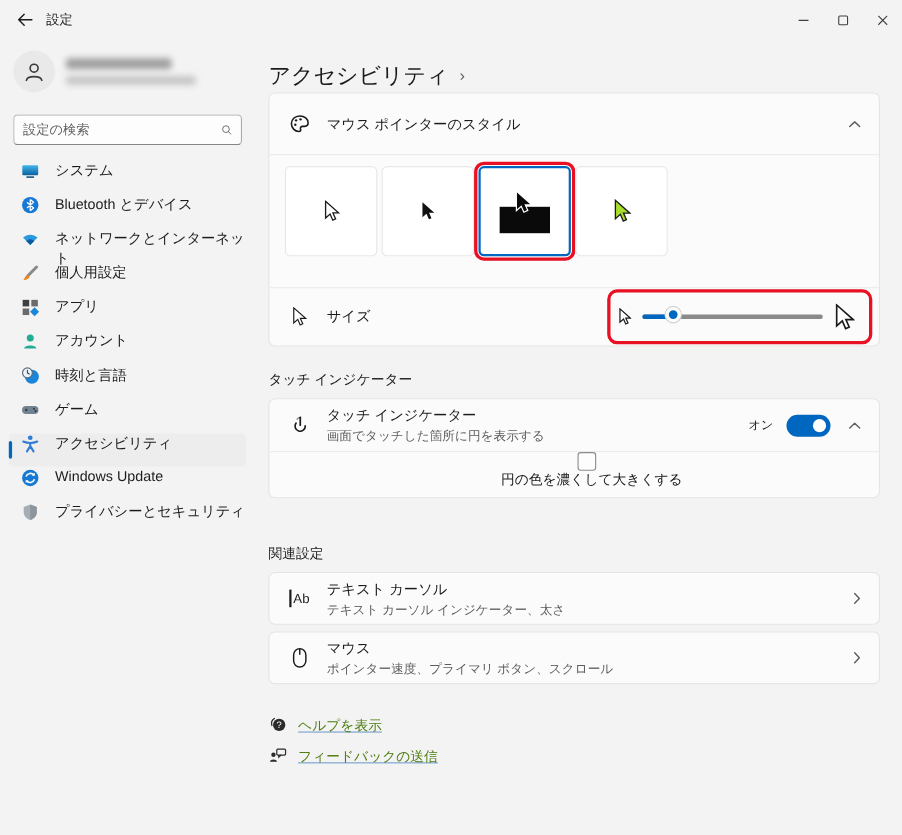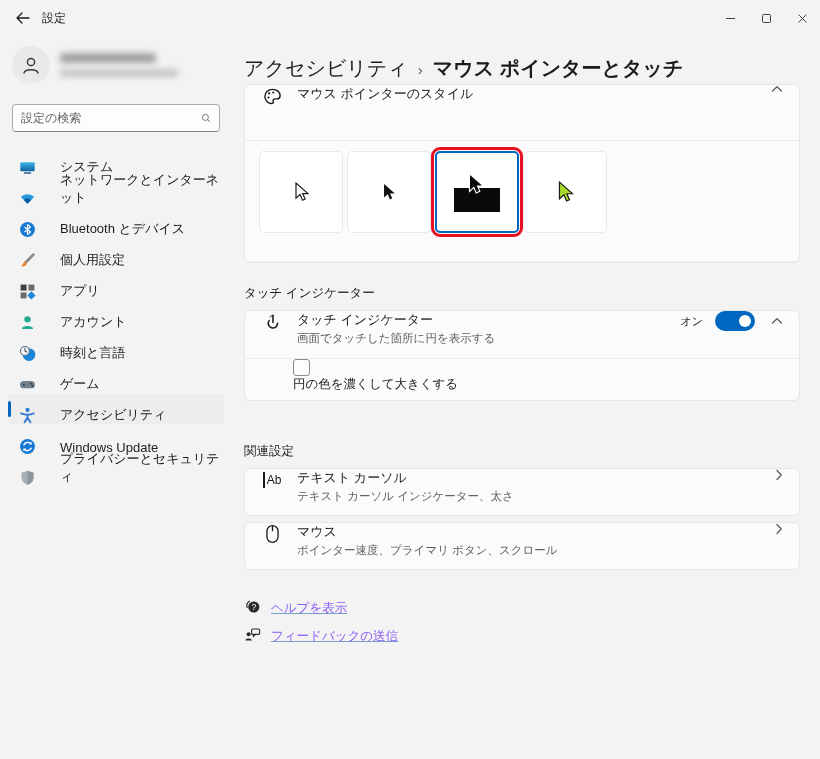--- a/index.html
+++ b/index.html
@@ -23,33 +23,33 @@
   
   .profile { display:flex; align-items:center; gap:10px; padding:6px 4px 10px 4px; }
   .avatar { width:38px; height:38px; border-radius:50%; background:#e9e9e9; display:flex; align-items:center; justify-content:center; }
   .blur-lines { display:flex; flex-direction:column; gap:6px; }
   .blur-name { width:96px; height:10px; border-radius:3px; background:#9f9f9f; filter:blur(3px); }
   .blur-email { width:118px; height:8px; border-radius:3px; background:#c4c4c4; filter:blur(3px); }
   .searchbox { margin:10px 4px 14px 4px; height:28px; background:#fdfdfd; border:1px solid #ababab; border-bottom-color:#868686; border-radius:4px; display:flex; align-items:center; padding:0 8px;gap:25px; }
   .searchbox input { border:none; outline:none; background:transparent; flex:1; font-size:12px; font-family:inherit; color:#1b1b1b; }
   .searchbox input::placeholder { color:#616161; }
   .nav { display:flex; flex-direction:column; }
-  .nav-item { height:30px; margin-bottom:1px; display:flex; align-items:flex-end; border-radius:4px; position:relative; padding-left:10px; gap:24px; }
+  .nav-item { height:30px; margin-bottom:1px; display:flex; align-items:flex-start; border-radius:4px; position:relative; padding-left:10px; gap:14px; }
   .nav-item .lbl { font-size:13px; }
   .nav-item.selected { background:#ededed; }
   .nav-item.selected::before { content:""; position:absolute; left:0; top:7px; width:3px; height:16px; border-radius:2px; background:#0067c0; }
   .nav-ico { width:18px; height:18px; flex:none; display:flex; align-items:center; justify-content:center; }
   
   .breadcrumb { display:flex; align-items:center; gap:10px; font-size:20px; margin:8px 0 0 0; height:32px; }
   .crumb-parent { font-weight:400; }
   .crumb-sep { font-size:15px; color:#5d5d5d; padding-top:2px; }
   .crumb-current { font-weight:600; }
   .section-label { font-size:12.5px; margin-top:16px; margin-bottom:8px; }
   .card { background:#fbfbfb; border:1px solid #e5e5e5; border-radius:6px; width:556px; }
-  .row { display:flex; align-items:flex-start; padding:0 16px; }
+  .row { display:flex; align-items:center; padding:0 16px; }
   .divider { height:1px; background:#ececec; }
   .card-ico { width:22px; height:22px; margin-right:14px; flex:none; display:flex; align-items:center; justify-content:center; }
   .card-title { font-size:13px; }
   .card-sub { font-size:11.5px; color:#5d5d5d; margin-top:2px; }
   .chev { margin-left:auto; color:#5d5d5d; display:flex; align-items:center; }
   
   .exp-header { height:55px; }
   .tiles-row { padding:10px 14px 28px 14px; display:flex; gap:4px; }
   .tile { width:84px; height:82px; background:#ffffff; border:1px solid #e8e8e8; border-radius:5px; display:flex; align-items:center; justify-content:center; position:relative; }
   .tile.selected { border:2px solid #0067c0; }
@@ -70,21 +70,21 @@
   
   .check-row { height:41px; padding-left:48px;flex-direction:column; }
   .checkbox { width:17px; height:17px; border:1px solid #8b8b8b; border-radius:3px; background:#fdfdfd; margin-right:10px; flex:none; }
   .check-label { font-size:12.5px; }
   
   .rel-card { margin-bottom:6px; }
   .rel-row { height:46px; }
   
   .help-block { margin-top:28px; display:flex; flex-direction:column; gap:8px; }
   .help-row { display:flex; align-items:center; gap:10px; height:20px; }
-  .help-link { color:#8b5cf6; font-size:12.5px; text-decoration:underline; text-decoration-color:rgba(15,92,173,.55); }
+  .help-link { color:#4d7c0f; font-size:12.5px; text-decoration:underline; text-decoration-color:rgba(15,92,173,.55); }
   .ab-glyph { font-size:12px; font-weight:400; display:flex; align-items:center; }
   .ab-glyph .ibeam { display:inline-block; width:2.5px; height:16px; background:#1b1b1b; margin-right:1.5px; }
 </style>
 </head>
 <body>
 
 <svg width="0" height="0" style="position:absolute">
   <defs>
     <linearGradient id="gScreen" x1="0" y1="0" x2="0" y2="1">
       <stop offset="0" stop-color="#43b7ec"></stop>
@@ -152,35 +152,35 @@
               <rect x="1.2" y="3" width="13.6" height="8.6" rx="1" fill="url(#gScreen)"></rect>
               <rect x="4.6" y="12.4" width="6.8" height="1.5" rx="0.5" fill="#25618f"></rect>
             </svg>
           </span>
         <span class="lbl">システム</span>
       </div>
 
       <div class="nav-item">
         <span class="nav-ico">
             <svg width="17" height="17" viewBox="0 0 16 16">
+              <circle cx="8" cy="8" r="7" fill="#1779d4"></circle>
+              <path d="M8 3.2 V12.8 M8 3.2 L10.8 5.6 L5.2 10.4 M8 12.8 L10.8 10.4 L5.2 5.6" stroke="#fff" stroke-width="1.1" fill="none" stroke-linejoin="round"></path>
+            </svg>
+          </span>
+        <span class="lbl">Bluetooth とデバイス</span>
+      </div>
+
+      <div class="nav-item">
+        <span class="nav-ico">
+            <svg width="17" height="17" viewBox="0 0 16 16">
               <path d="M1.8 6.6 C5.2 3.2 10.8 3.2 14.2 6.6 L8 13 Z" fill="#2a9ae0"></path>
               <path d="M4.6 9.4 C6.6 7.6 9.4 7.6 11.4 9.4 L8 13 Z" fill="#0c5a9e"></path>
             </svg>
           </span>
         <span class="lbl">ネットワークとインターネット</span>
-      </div>
-
-      <div class="nav-item">
-        <span class="nav-ico">
-            <svg width="17" height="17" viewBox="0 0 16 16">
-              <circle cx="8" cy="8" r="7" fill="#1779d4"></circle>
-              <path d="M8 3.2 V12.8 M8 3.2 L10.8 5.6 L5.2 10.4 M8 12.8 L10.8 10.4 L5.2 5.6" stroke="#fff" stroke-width="1.1" fill="none" stroke-linejoin="round"></path>
-            </svg>
-          </span>
-        <span class="lbl">Bluetooth とデバイス</span>
       </div>
 
       <div class="nav-item">
         <span class="nav-ico">
             <svg width="17" height="17" viewBox="0 0 16 16">
               <path d="M13.4 2.6 L6.2 9.8" stroke="#8a8a8a" stroke-width="2.6" stroke-linecap="round"></path>
               <path d="M5.6 9.2 C4 9.8 3.6 11.8 2.2 13.6 C4.6 13.8 6.8 13 7.4 11 Z" fill="#e8871e"></path>
             </svg>
           </span>
         <span class="lbl">個人用設定</span>
@@ -265,21 +265,20 @@
       </div>
 
     </div>
   </div>
 
   <div class="main">
 
     <div class="breadcrumb">
       <span class="crumb-parent">アクセシビリティ</span>
       <span class="crumb-sep">›</span>
-      <span class="crumb-current">マウス ポインターとタッチ</span>
     </div>
 
 
     <div class="card">
       <div class="row exp-header">
         <span class="card-ico">
           <svg width="19" height="19" viewBox="0 0 16 16">
               <path d="M8 2 C4.2 2 1.6 4.7 1.6 7.9 C1.6 11.2 4.2 13.9 7.3 13.9 C8.6 13.9 9 13 8.6 12.1 C8.2 11.1 8.9 10 10.1 10 L11.7 10 C13.3 10 14.4 8.9 14.4 7.3 C14.4 4.2 11.6 2 8 2 Z" fill="none" stroke="#1b1b1b" stroke-width="1.2"></path>
               <circle cx="5.2" cy="5.4" r="0.9" fill="#1b1b1b"></circle>
               <circle cx="8.6" cy="4.6" r="0.9" fill="#1b1b1b"></circle>
@@ -317,20 +316,41 @@
           <div class="red-box tile-anno"></div>
         </div>
         <div class="tile">
           <svg width="17" height="22" viewBox="0 0 15 20">
               <use href="#cursorPath" fill="#a8dd2c" stroke="#1b1b1b" stroke-width="1.1"></use>
             </svg>
         </div>
       </div>
 
       <div class="divider"></div>
+      <div class="row size-row">
+        <span class="card-ico">
+          <svg width="14" height="18" viewBox="0 0 15 20">
+              <use href="#cursorPath" fill="#ffffff" stroke="#1b1b1b" stroke-width="1.2"></use>
+            </svg>
+        </span>
+        <span class="card-title">サイズ</span>
+        <div class="size-right">
+          <svg width="12" height="16" viewBox="0 0 15 20">
+              <use href="#cursorPath" fill="#ffffff" stroke="#1b1b1b" stroke-width="1.4"></use>
+            </svg>
+          <div class="slider">
+            <div class="slider-fill" style="width: 17%;"></div>
+            <div class="slider-thumb" style="left: 17%;"></div>
+          </div>
+          <svg width="19" height="25" viewBox="0 0 15 20">
+              <use href="#cursorPath" fill="#ffffff" stroke="#1b1b1b" stroke-width="1.2"></use>
+            </svg>
+          <div class="red-box slider-anno"></div>
+        </div>
+      </div>
     </div>
 
     <div class="section-label" style="margin-top:22px">タッチ インジケーター</div>
 
     <div class="card">
       <div class="row" style="height:47px">
         <span class="card-ico">
           <svg width="19" height="19" viewBox="0 0 16 16">
               <path d="M8.4 2 V8" stroke="#1b1b1b" stroke-width="1.3" stroke-linecap="round"></path>
               <path d="M5.2 6.4 A3.9 3.9 0 1 0 12.2 8.6" stroke="#1b1b1b" stroke-width="1.3" fill="none" stroke-linecap="round"></path>

